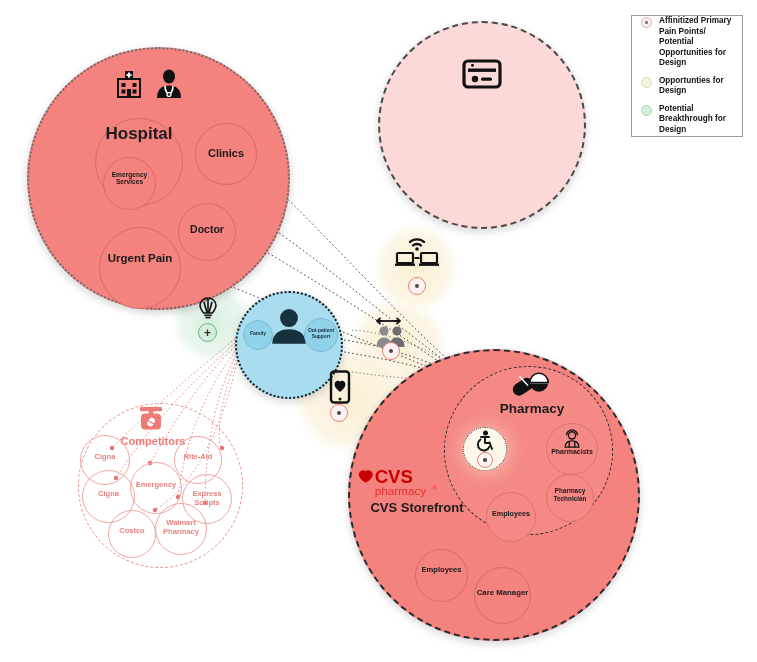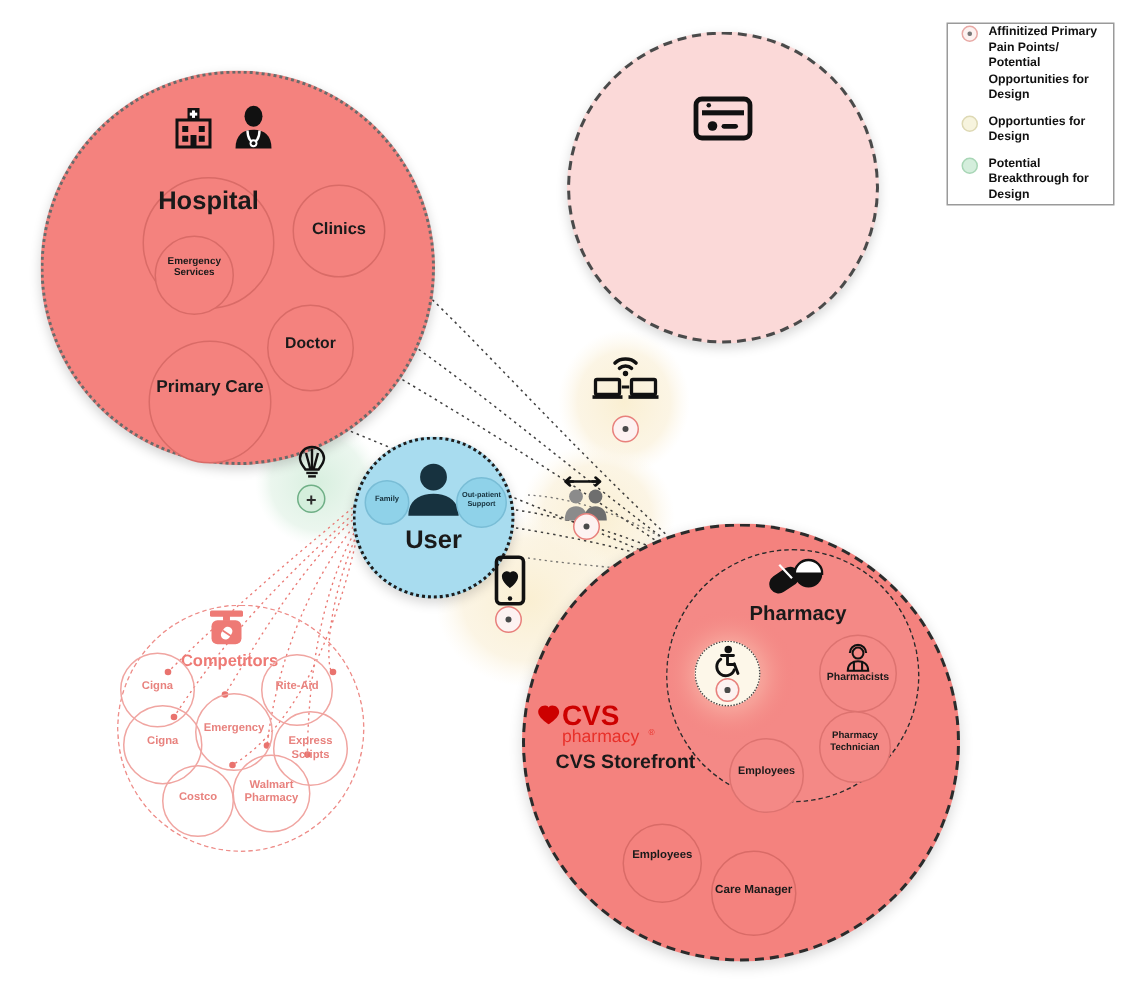--- a/index.html
+++ b/index.html
@@ -2,21 +2,21 @@
 <html><head>
 <meta charset="utf-8">
 <style>
   html,body{margin:0;padding:0;background:#ffffff;}
   body{width:757px;height:662px;font-family:"Liberation Sans",sans-serif;overflow:hidden;}
   #stage{position:relative;width:757px;height:662px;background:#fff;}
   svg.layer{position:absolute;left:0;top:0;width:757px;height:662px;}
   .node{position:absolute;display:flex;align-items:center;justify-content:center;text-align:center;border-radius:50%;box-sizing:border-box;}
   .lbl{position:absolute;text-align:center;line-height:1.12;color:#1a1a1a;}
   .bold{font-weight:bold;}
-  .icon{position:absolute;display:flex;align-items:center;justify-content:center;}
+  .icon{position:absolute;display:flex;justify-content:center;}
   .legend{position:absolute;background:#fff;border:1px solid #9a9a9a;box-sizing:border-box;}
   .legend-title{font-size:9px;color:#111;padding:6px 0 5px 9px;font-weight:normal;}
   .legend-row{display:flex;align-items:flex-start;padding:0 7px 7px 9px;justify-content:center;}
   .legend-swatch{width:11px;height:11px;border-radius:50%;flex:0 0 11px;margin-right:7px;margin-top:1px;box-sizing:border-box;}
   .legend-text{font-size:8.2px;line-height:1.28;color:#111;font-weight:bold;}
 </style>
 </head>
 <body>
 
 <div id="stage">
@@ -132,21 +132,21 @@
   <div class="node" style="left:103px;top:157px;width:53px;height:53px;background:#F4827E;border:1px solid #d96b67;"></div>
   <div class="lbl bold" style="left:103px;top:171px;width:53px;font-size:6.6px;white-space:pre-line;">Emergency Services</div>
 
   <div class="node" style="left:195px;top:123px;width:62px;height:62px;background:#F4827E;border:1px solid #d96b67;"></div>
   <div class="lbl bold" style="left:195px;top:147px;width:62px;font-size:11px;">Clinics</div>
 
   <div class="node" style="left:178px;top:203px;width:58px;height:58px;background:#F4827E;border:1px solid #d96b67;"></div>
   <div class="lbl bold" style="left:178px;top:224px;width:58px;font-size:10.5px;">Doctor</div>
 
   <div class="node" style="left:99px;top:227px;width:82px;height:82px;background:#F4827E;border:1px solid #d96b67;"></div>
-  <div class="lbl bold" style="left:95px;top:252px;width:90px;font-size:11.5px;">Primary Care</div>
+  <div class="lbl bold" style="left:95px;top:252px;width:90px;font-size:11.5px;">Urgent Pain</div>
 
   <div class="node" style="left:378px;top:21px;width:208px;height:208px;background:#FBD9D8;border:2px dashed #4a4a4a;box-shadow:0 3px 8px rgba(0,0,0,.16);"></div>
   <div class="icon" style="left:461px;top:58px;width:42px;height:42px;">
     <svg viewBox="0 0 40 32" width="40" height="32">
       <rect x="2" y="3" width="36" height="26" rx="4" fill="none" stroke="#111" stroke-width="3.2"></rect>
       <rect x="6" y="10.5" width="28" height="3.4" fill="#111"></rect>
       <circle cx="13" cy="21" r="3.2" fill="#111"></circle>
       <rect x="19" y="19.6" width="11" height="3.2" rx="1.6" fill="#111"></rect>
       <circle cx="10.5" cy="7.2" r="1.5" fill="#111"></circle>
     </svg>
@@ -197,21 +197,20 @@
   </div>
   <div class="node" style="left:198px;top:323px;width:19px;height:19px;background:#D4EEDC;border:1.3px solid #6FAF86;font-size:12px;font-weight:bold;color:#2c2c2c;line-height:1;">+</div>
 
   <div class="node" style="left:235px;top:291px;width:108px;height:108px;background:#A8DCEF;border:2px dotted #1c1c1c;box-shadow:0 3px 8px rgba(0,0,0,.16);"></div>
   <div class="icon" style="left:271px;top:308px;width:36px;height:38px;">
     <svg viewBox="0 0 32 34" width="36" height="38" fill="#17323F">
       <circle cx="16" cy="9" r="8"></circle>
       <path d="M1,32 C1,23 7.5,19 16,19 C24.5,19 31,23 31,32 Z"></path>
     </svg>
   </div>
-  <div class="lbl bold" style="left:235px;top:350px;width:108px;font-size:17px;">User</div>
   <div class="node" style="left:243px;top:320px;width:30px;height:30px;background:#8FD2E9;border:1px solid #79bdd6;"></div>
   <div class="lbl" style="left:243px;top:331px;width:30px;font-size:5.1px;font-weight:bold;color:#15303c;">Family</div>
   <div class="node" style="left:304px;top:318px;width:34px;height:34px;background:#8FD2E9;border:1px solid #79bdd6;"></div>
   <div class="lbl" style="left:304px;top:328px;width:34px;font-size:4.9px;font-weight:bold;color:#15303c;line-height:1.18;">Out-patient Support</div>
 
   <div class="icon" style="left:394px;top:233px;width:46px;height:36px;">
     <svg viewBox="0 0 46 36" width="46" height="36" fill="#111">
       <path d="M16,9 C19.5,5.5 26.5,5.5 30,9" fill="none" stroke="#111" stroke-width="2.4" stroke-linecap="round"></path>
       <path d="M19,12.5 C21,10.5 25,10.5 27,12.5" fill="none" stroke="#111" stroke-width="2.4" stroke-linecap="round"></path>
       <circle cx="23" cy="16" r="1.8"></circle>

